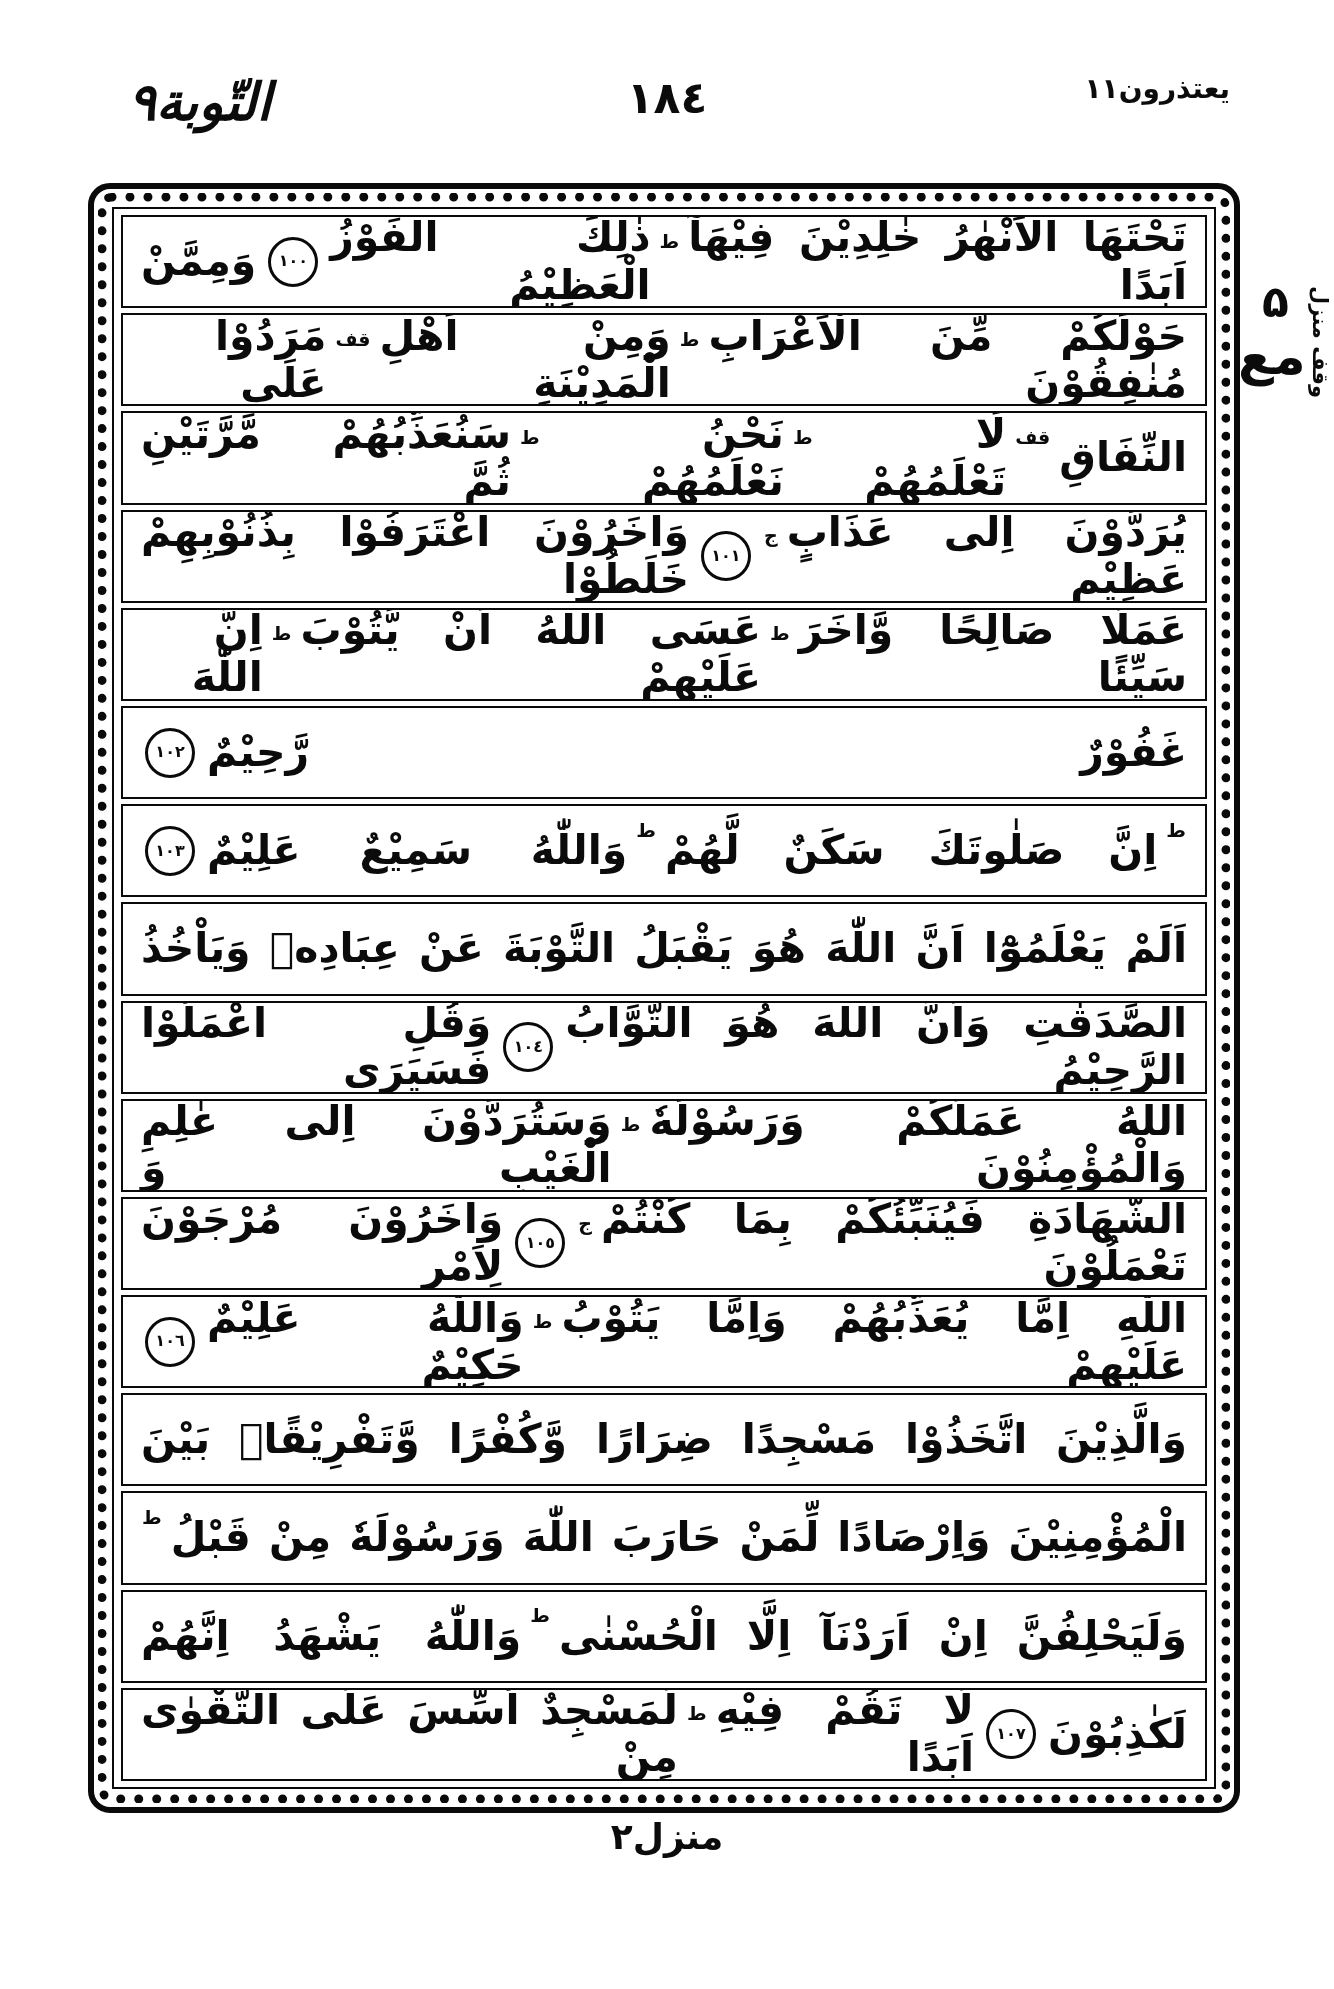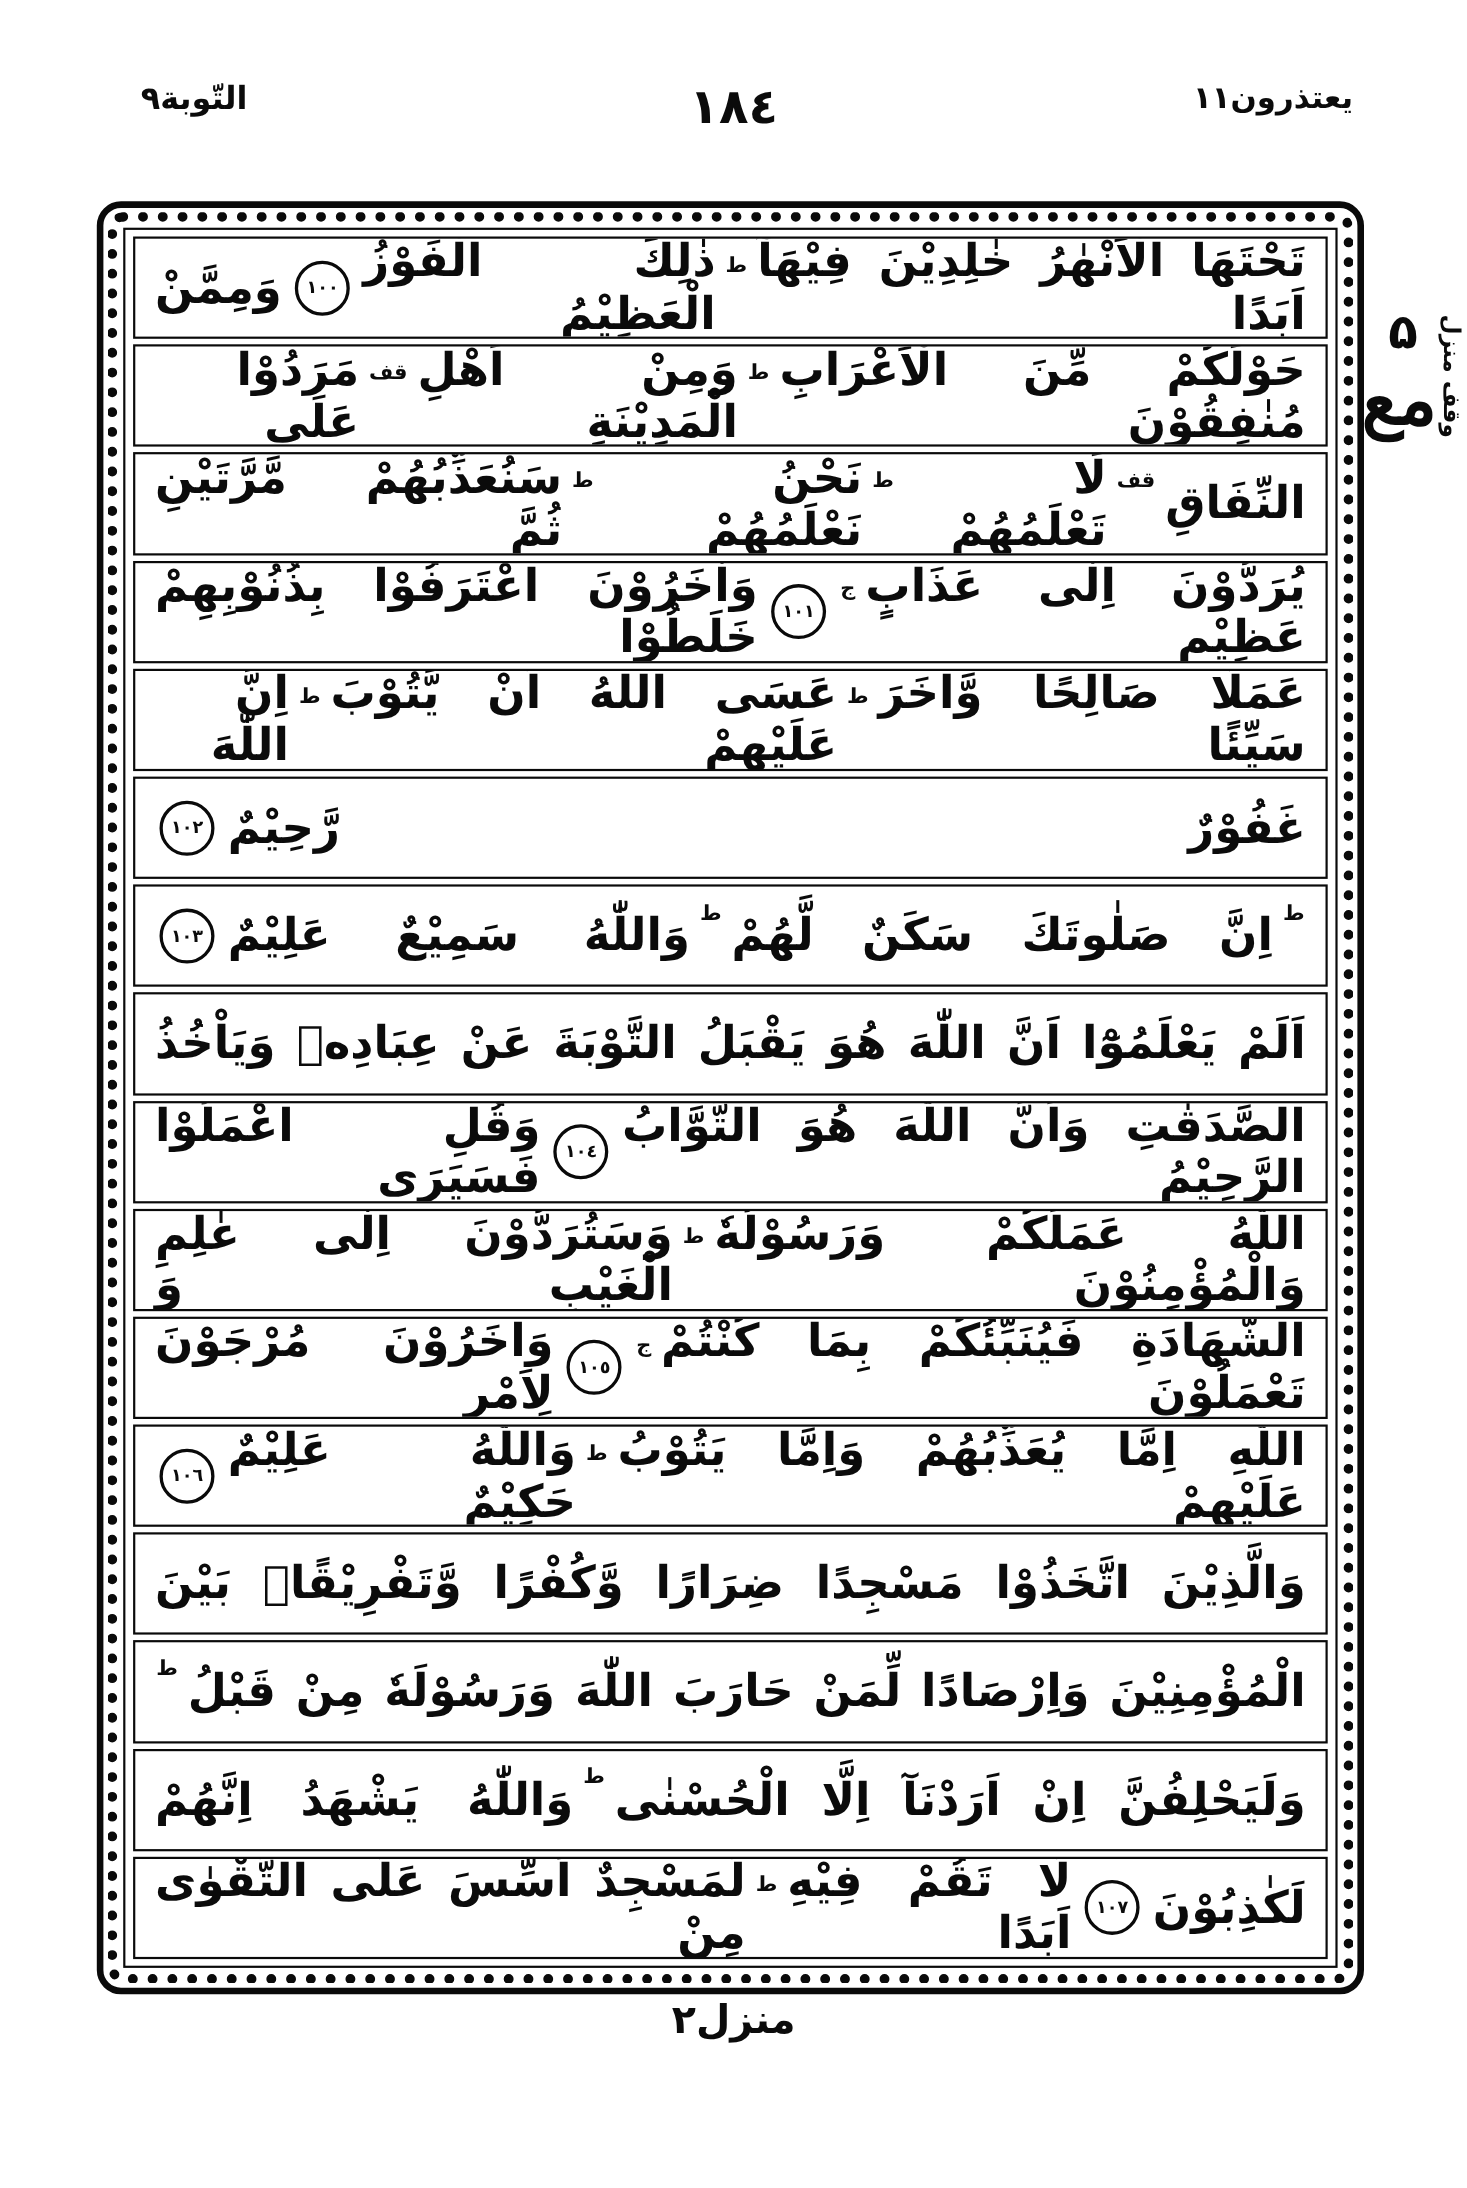--- a/index.html
+++ b/index.html
@@ -2,21 +2,21 @@
 <html lang="ar" dir="rtl"><head>
 <meta charset="utf-8">
 <style>
   html,body{margin:0;padding:0;}
   body{
     width:1334px;height:1989px;position:relative;background:#ffffff;
     font-family:"DejaVu Sans",sans-serif;color:#0b0b0b;overflow:hidden;
   }
   
   .hdr{position:absolute;top:72px;font-weight:bold;white-space:nowrap;}
-  .hdr-left{left:128px;font-size:29px;}
+  .hdr-left{left:128px;font-size:52px;font-style:italic;}
   .hdr-center{left:0;right:0;text-align:center;font-size:44px;letter-spacing:4px;}
   .hdr-right{right:104px;font-size:28px;}
   
   .frame{
     position:absolute;left:88px;top:183px;width:1152px;height:1630px;
     border:6px solid #0a0a0a;border-radius:22px;padding:4px;box-sizing:border-box;
     background:#ffffff;
   }
   .frame-beads{
     width:100%;height:100%;box-sizing:border-box;
@@ -43,21 +43,21 @@
     transform:translateY(-20px);margin:0 5px;
   }
   .verse-circle{
     flex:0 0 auto;width:44px;height:44px;border:3px solid #0a0a0a;border-radius:50%;
     display:flex;align-items:center;justify-content:center;
     font-size:16px;font-weight:bold;margin:0 8px;letter-spacing:1px;text-align:right;
   }
   
   .margin-note{position:absolute;right:2px;top:282px;width:96px;height:210px;}
   .mn-num{position:absolute;left:26px;top:-6px;font-size:44px;font-weight:bold;}
-  .mn-big{position:absolute;left:2px;top:44px;font-size:64px;font-weight:bold;font-family:Liberation Serif, serif;}
+  .mn-big{position:absolute;left:2px;top:44px;font-size:52px;font-weight:bold;}
   .mn-vertical{
     position:absolute;right:0px;top:4px;
     writing-mode:vertical-rl;text-orientation:mixed;
     font-size:21px;font-weight:bold;letter-spacing:2px;white-space:nowrap;
   }
   
   .footer{
     position:absolute;left:0;right:0;top:1816px;text-align:center;
     font-size:36px;font-weight:bold;
   }

